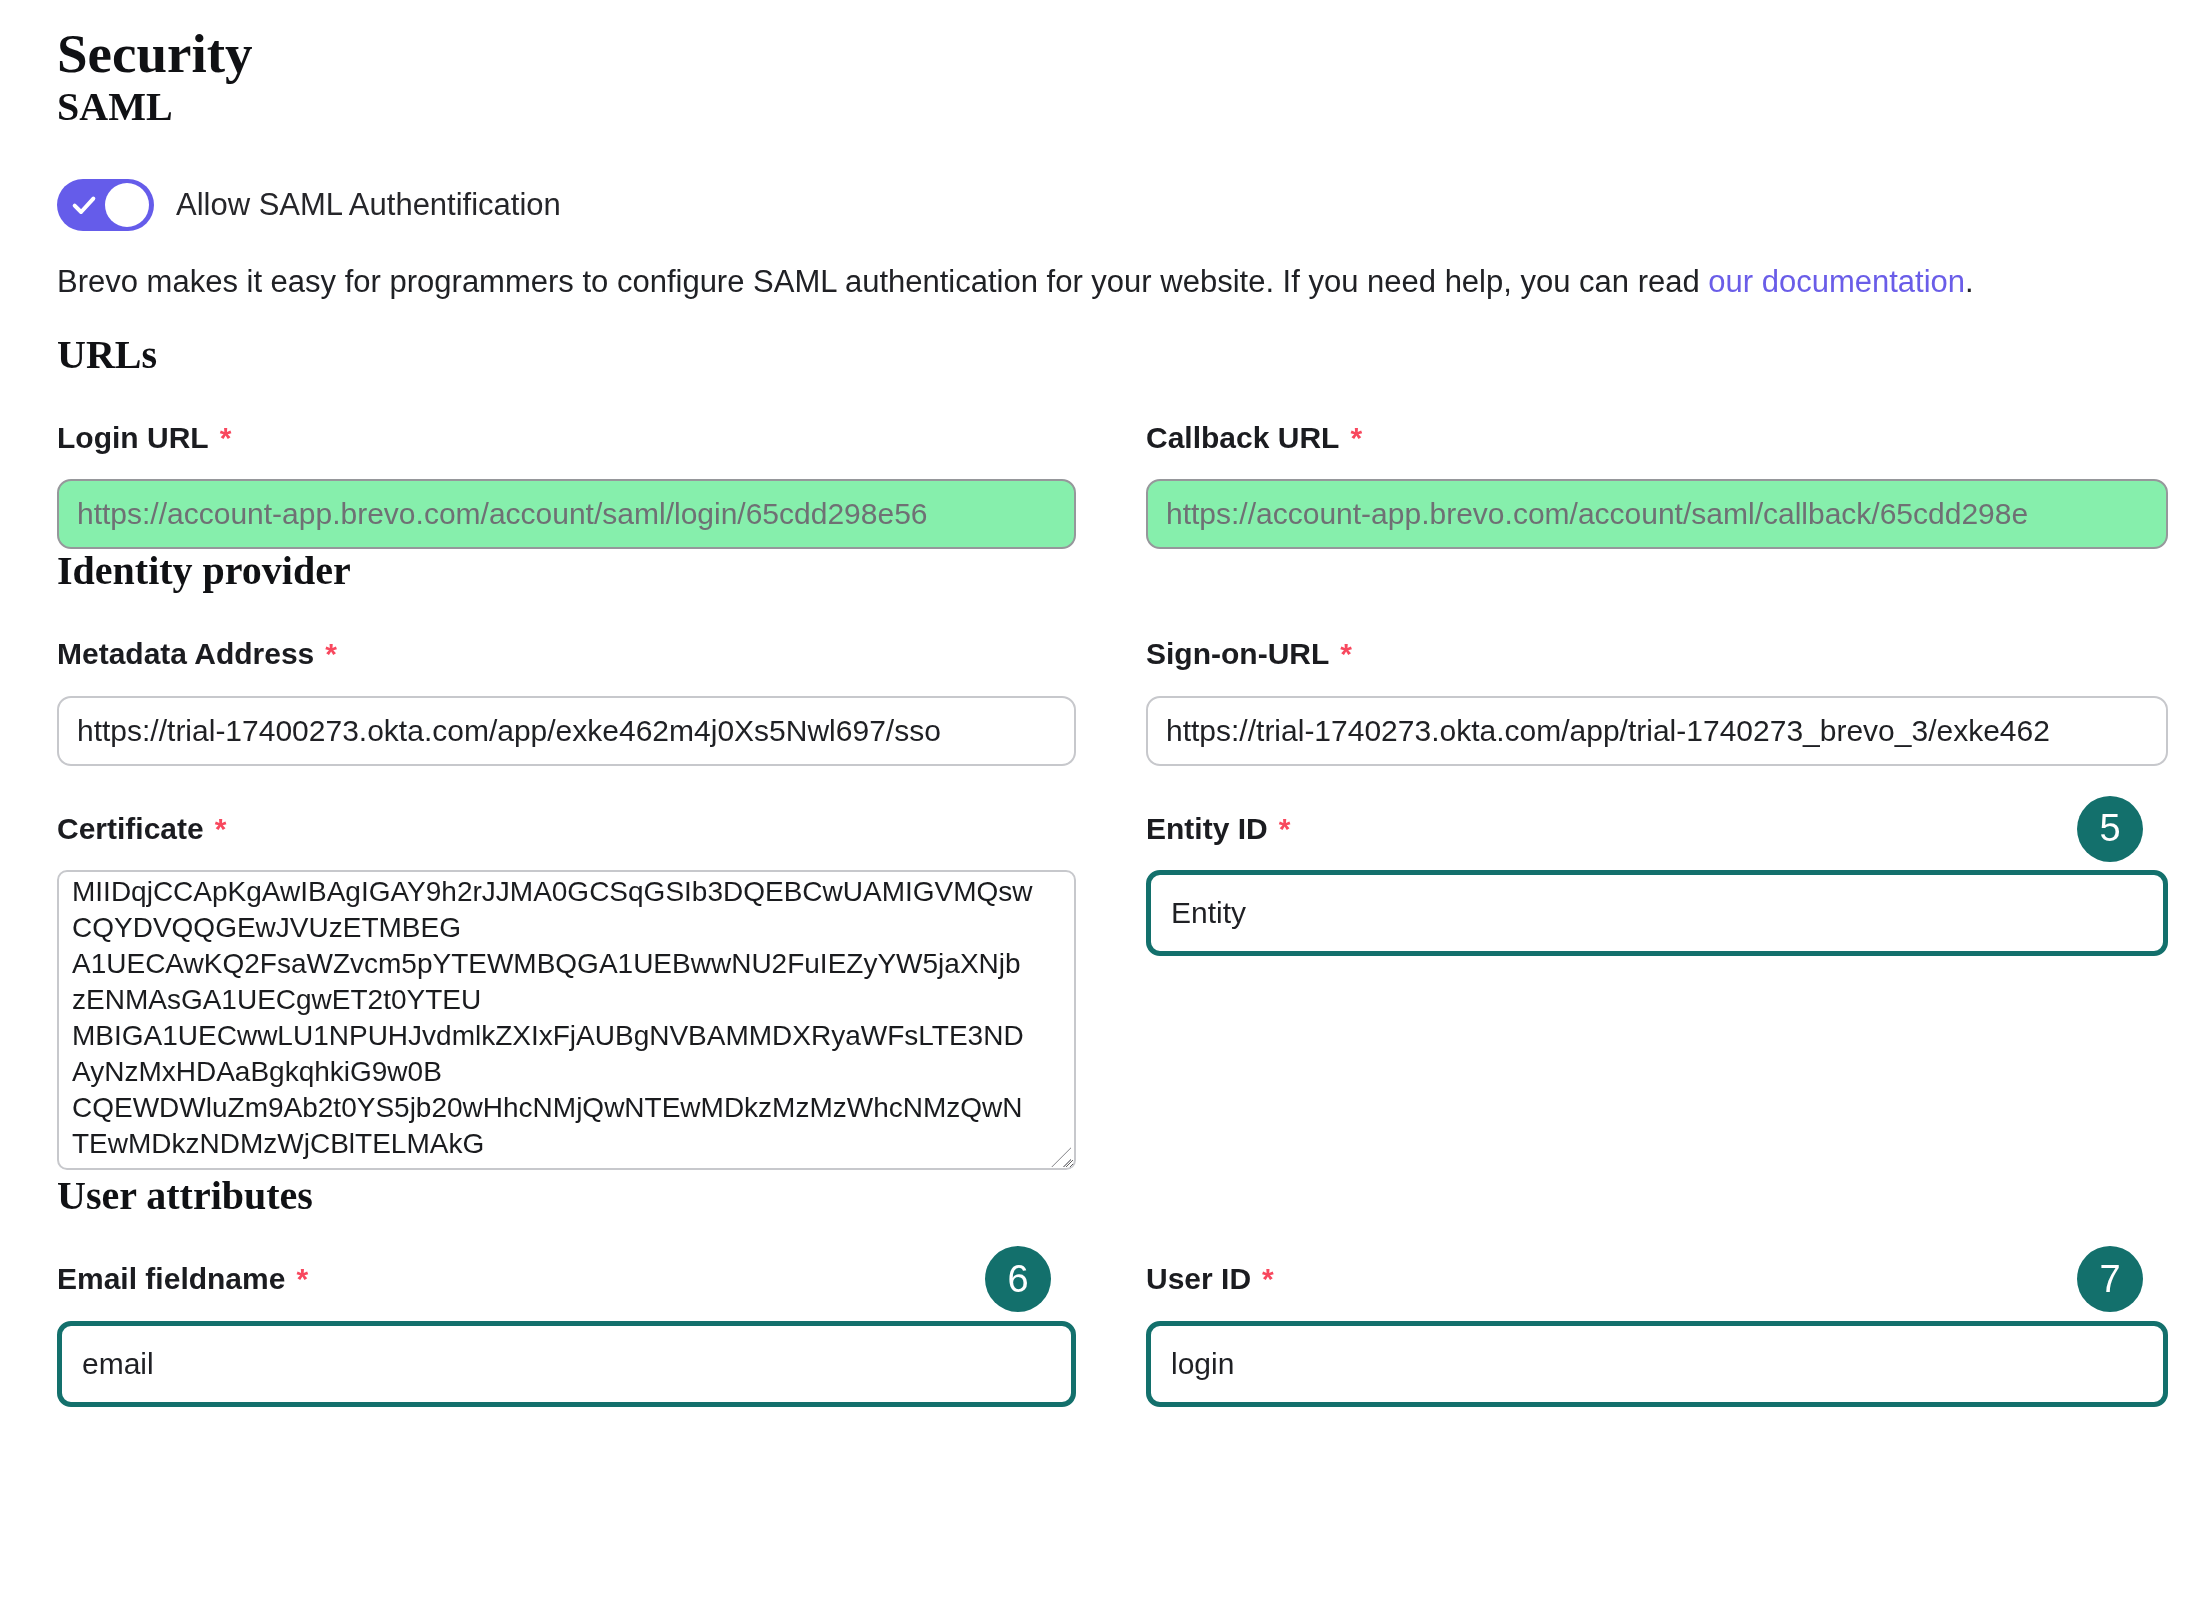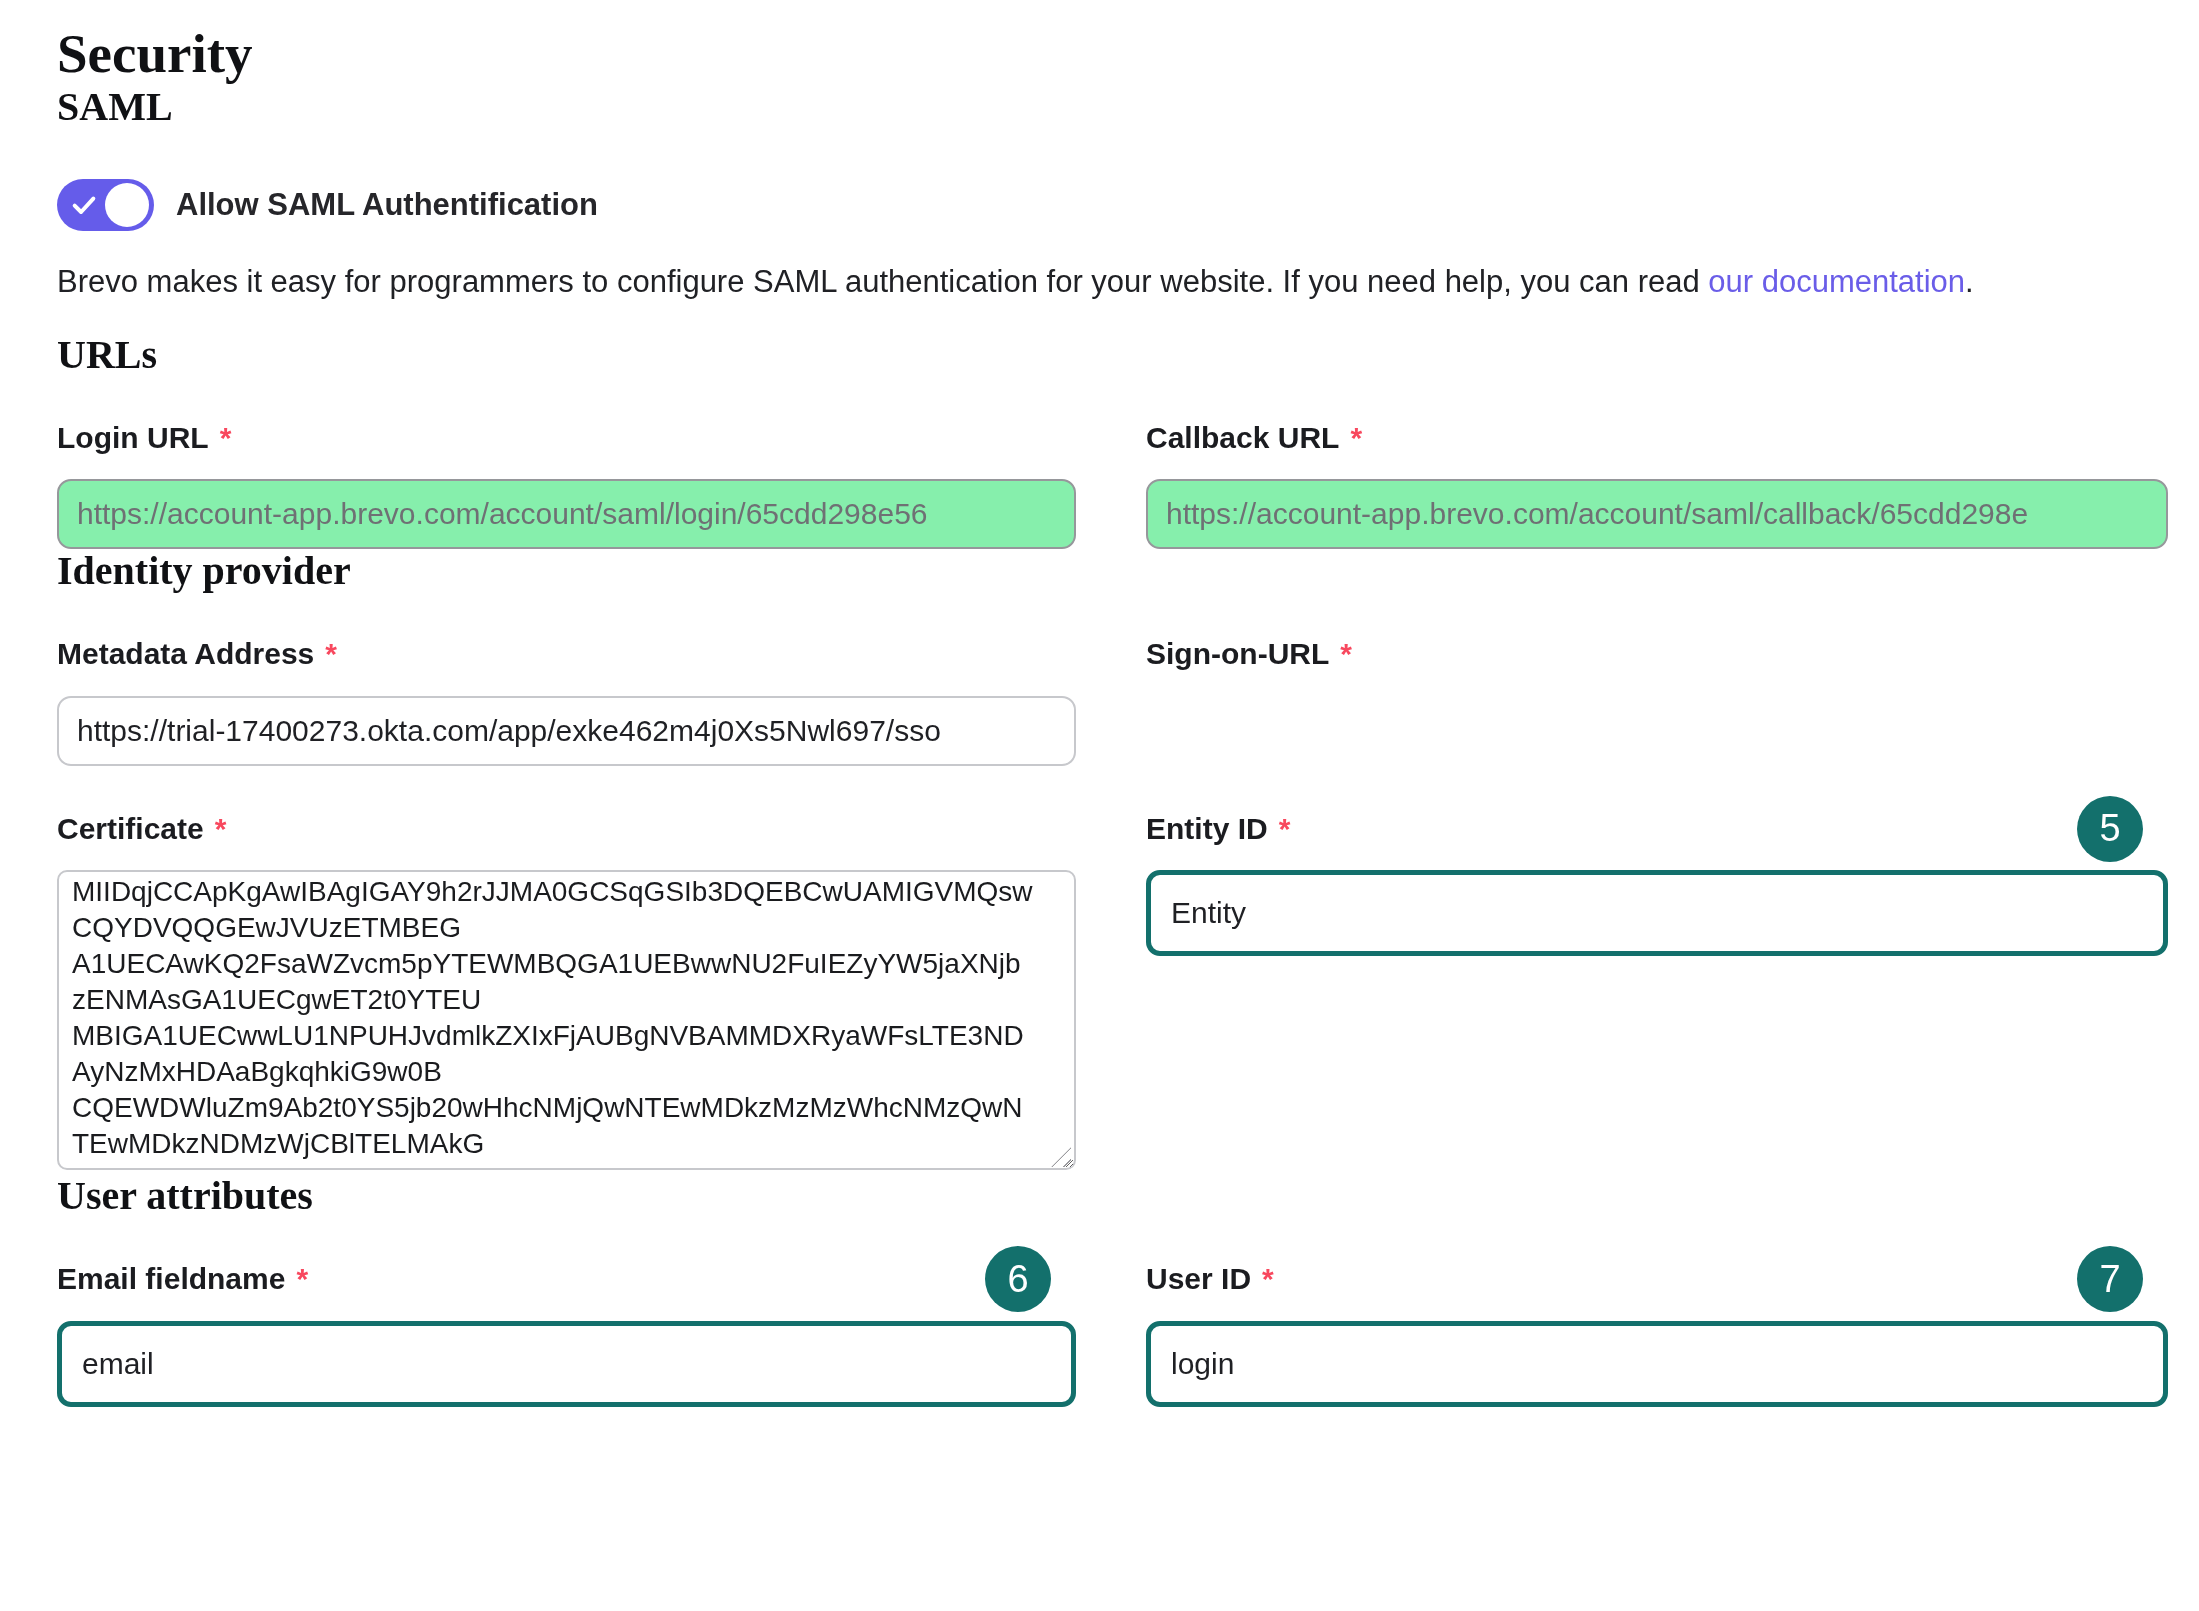--- a/index.html
+++ b/index.html
@@ -21,21 +21,21 @@
     font-family: "Liberation Serif", serif;
     font-size: 40px; font-weight: 700; color: #101114;
     margin: 0; line-height: 1.1;
   }
   .mt-saml { margin-top: 42px; }
   .mt-urls { margin-top: 50px; }
   .mt-idp  { margin-top: 52px; }
   .mt-attr { margin-top: 56px; }
 
   
-  .toggle-row { margin-top: 50px; display: flex; align-items: center; font-weight: bold; }
+  .toggle-row { margin-top: 50px; display: flex; align-items: center; }
   .toggle {
     position: relative; width: 97px; height: 52px; border-radius: 26px;
     background: #655CEA; flex: 0 0 auto; cursor: pointer; border: none; padding: 0;
   }
   .toggle .check { position: absolute; left: 13px; top: 12px; }
   .toggle .knob {
     position: absolute; top: 4px; right: 5px; width: 44px; height: 44px;
     border-radius: 50%; background: #ffffff;
   }
   .toggle-label { margin-left: 22px; font-size: 31px; color: #26262a; }
@@ -141,20 +141,21 @@
         <span>Metadata Address</span>
         <span class="req">*</span>
       </div>
       <input class="tinput" type="text" value="https://trial-17400273.okta.com/app/exke462m4j0Xs5Nwl697/sso" style="">
     </div>
     <div class="field">
       <div class="flabel">
         <span>Sign-on-URL</span>
         <span class="req">*</span>
       </div>
+      <input class="tinput" type="text" value="https://trial-1740273.okta.com/app/trial-1740273_brevo_3/exke462" style="">
     </div>
 
     <div class="field">
       <div class="flabel">
         <span>Certificate</span>
         <span class="req">*</span>
       </div>
       <div class="cert-wrap">
         <textarea class="cert" spellcheck="false" style="">MIIDqjCCApKgAwIBAgIGAY9h2rJJMA0GCSqGSIb3DQEBCwUAMIGVMQsw
 CQYDVQQGEwJVUzETMBEG

